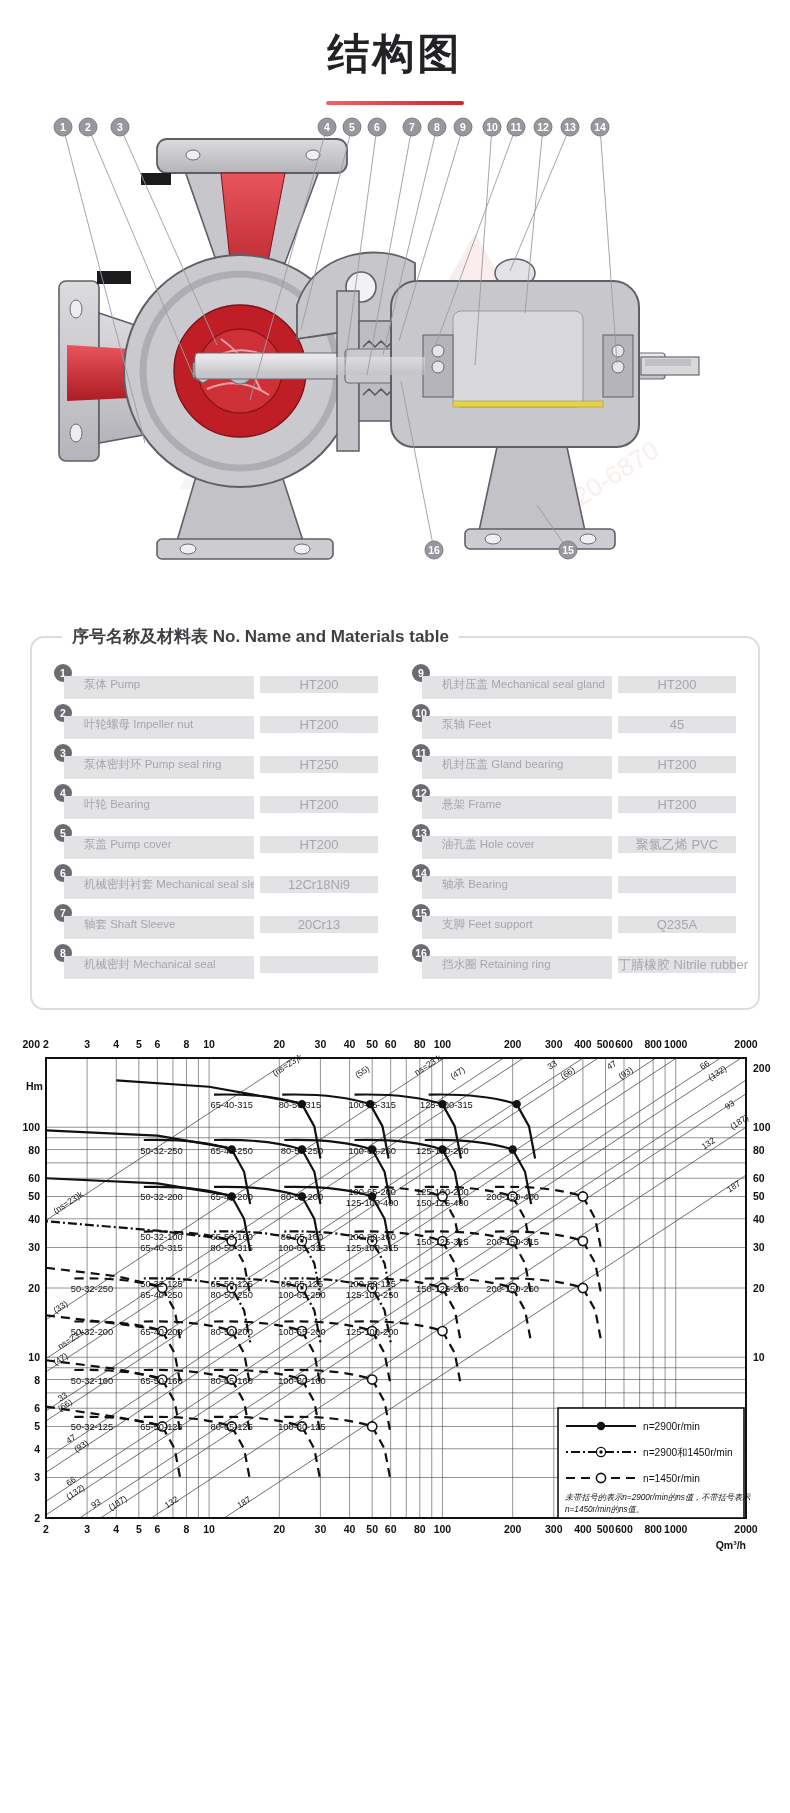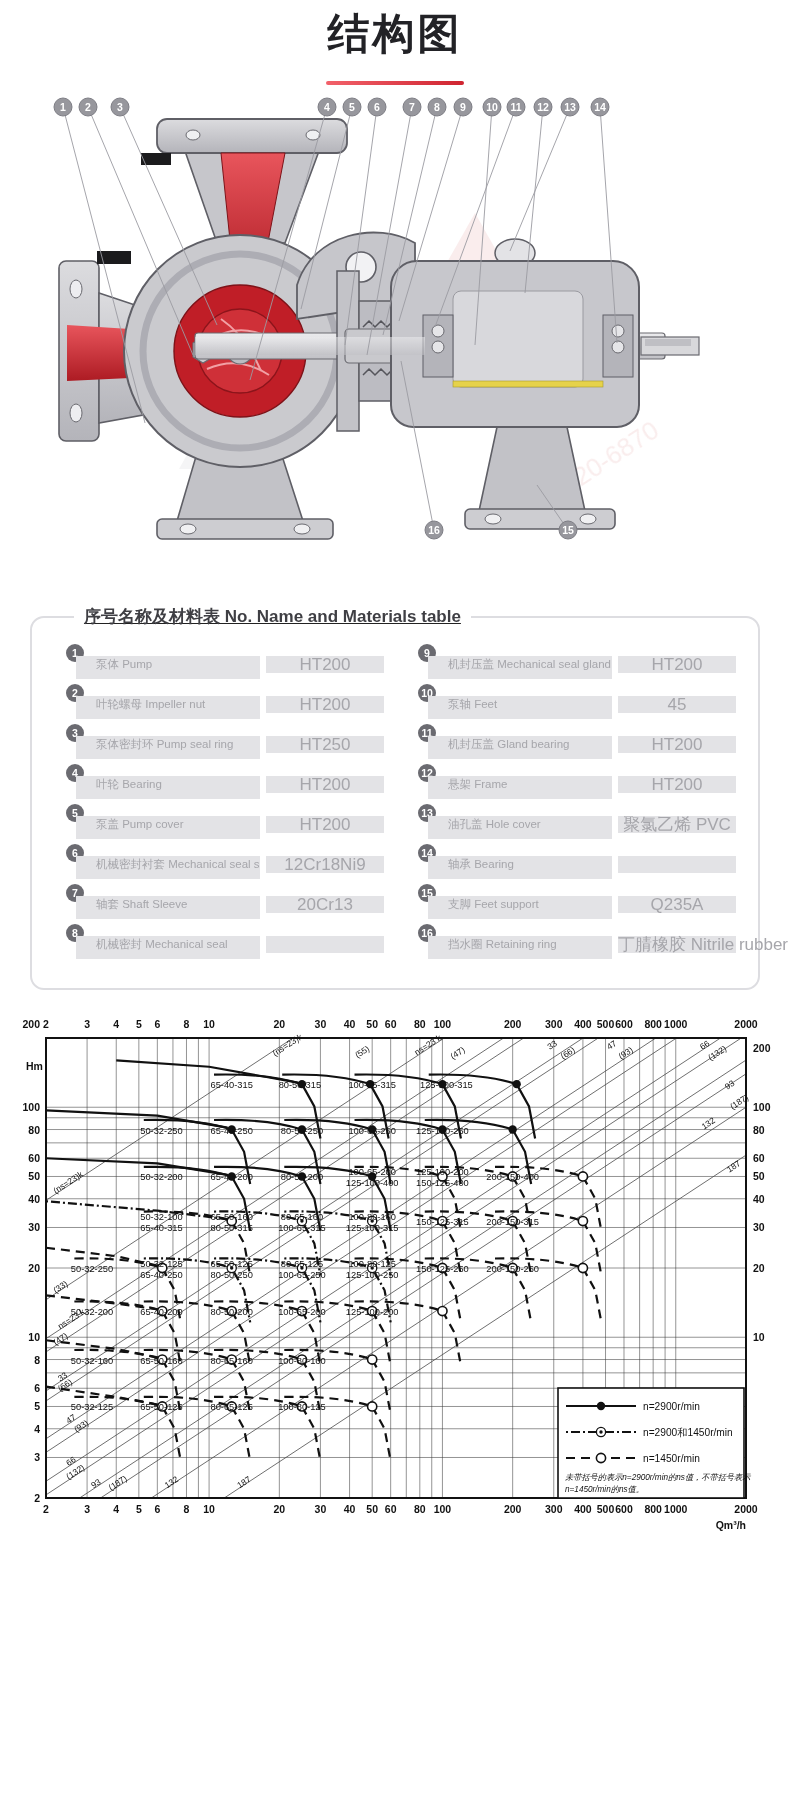--- a/index.html
+++ b/index.html
@@ -1,35 +1,35 @@
 <!DOCTYPE html>
 <html><head>
 <meta charset="utf-8">
 <style>
   html,body{margin:0;padding:0;background:#fff;}
   body{width:790px;font-family:"Liberation Sans","DejaVu Sans",sans-serif;color:#222;}
   .page{width:790px;height:1813px;position:relative;overflow:hidden;background:#fff;}
   .sec-title{text-align:center;font-size:42px;font-weight:bold;color:#222226;letter-spacing:3px;line-height:1;}
-  .sec-title-wrap{padding-top:13px;}
+  .sec-title-wrap{padding-top:33px;}
   .red-underline{width:138px;height:4px;margin:26px auto 0 auto;border-radius:2px;
     background:linear-gradient(90deg,#f2616a,#cf2430);}
   .pump-wrap{width:700px;margin:8px auto 0 auto;}
   
   fieldset.mat-box{margin:28px 30px 0 30px;border:2px solid #dddde1;border-radius:14px;
-    padding:14px 22px 26px 34px;text-decoration:underline;}
+    padding:14px 22px 26px 22px;}
   fieldset.mat-box legend{font-size:17px;font-weight:bold;color:#3f3f44;padding:0 10px;margin-left:8px;}
   .mat-cols{display:flex;gap:34px;}
   .mat-col{flex:1;min-width:0;}
   .mat-row{position:relative;height:40px;margin-top:0px;}
   .badge{position:absolute;left:0;top:2px;width:18px;height:18px;border-radius:50%;
     background:#6b6b71;color:#fff;font-size:10.5px;font-weight:bold;text-align:center;line-height:18px;}
   .name-bar{position:absolute;left:10px;right:124px;top:14px;height:23px;background:#e3e3e6;
     font-size:11.5px;color:#a6a6ab;line-height:17px;padding-left:20px;white-space:nowrap;overflow:hidden;}
   .mat-bar{position:absolute;right:0;top:14px;width:118px;height:17px;background:#e3e3e6;
-    font-size:17px;color:#a6a6ab;line-height:17px;text-align:center;white-space:nowrap;}
+    font-size:13px;color:#a6a6ab;line-height:17px;text-align:center;white-space:nowrap;}
   .chart-wrap{margin-top:18px;}
   svg text{font-family:"Liberation Sans","DejaVu Sans",sans-serif;}
 </style>
 </head>
 <body>
 
 <div class="page">
 
   <div class="sec-title-wrap">
     <div class="sec-title">结构图</div>

